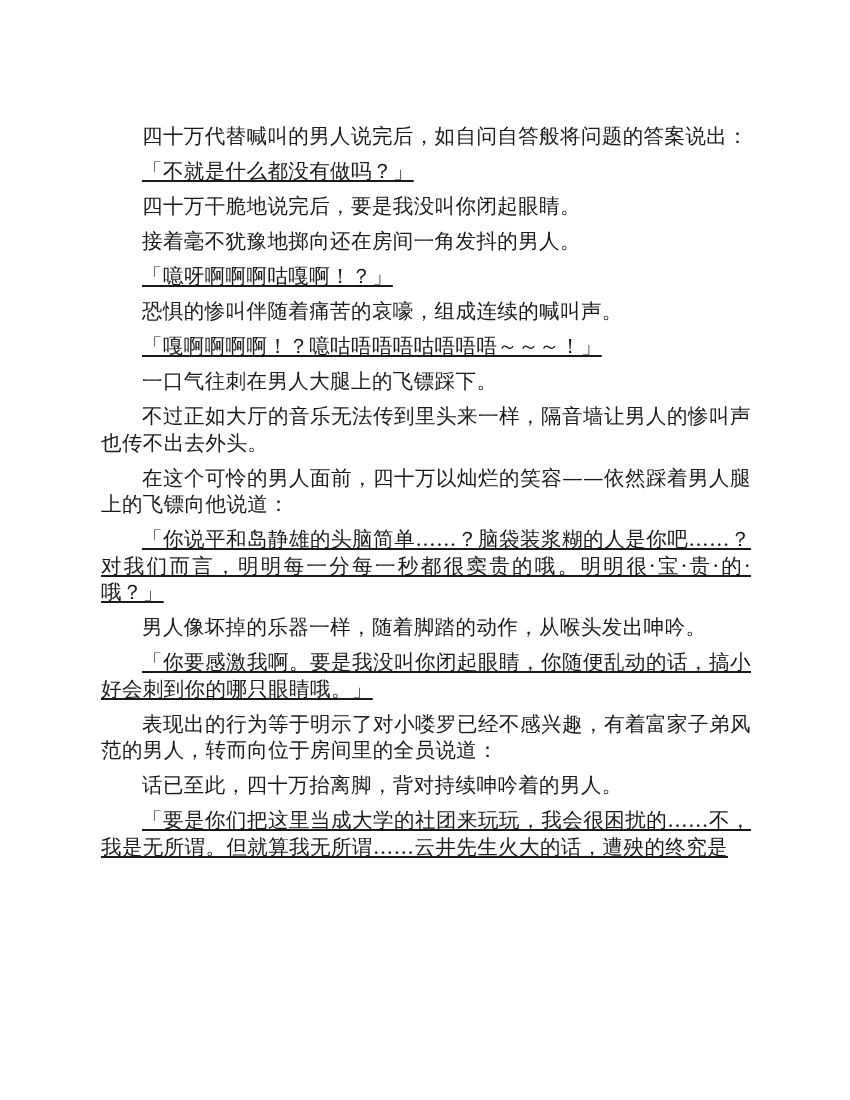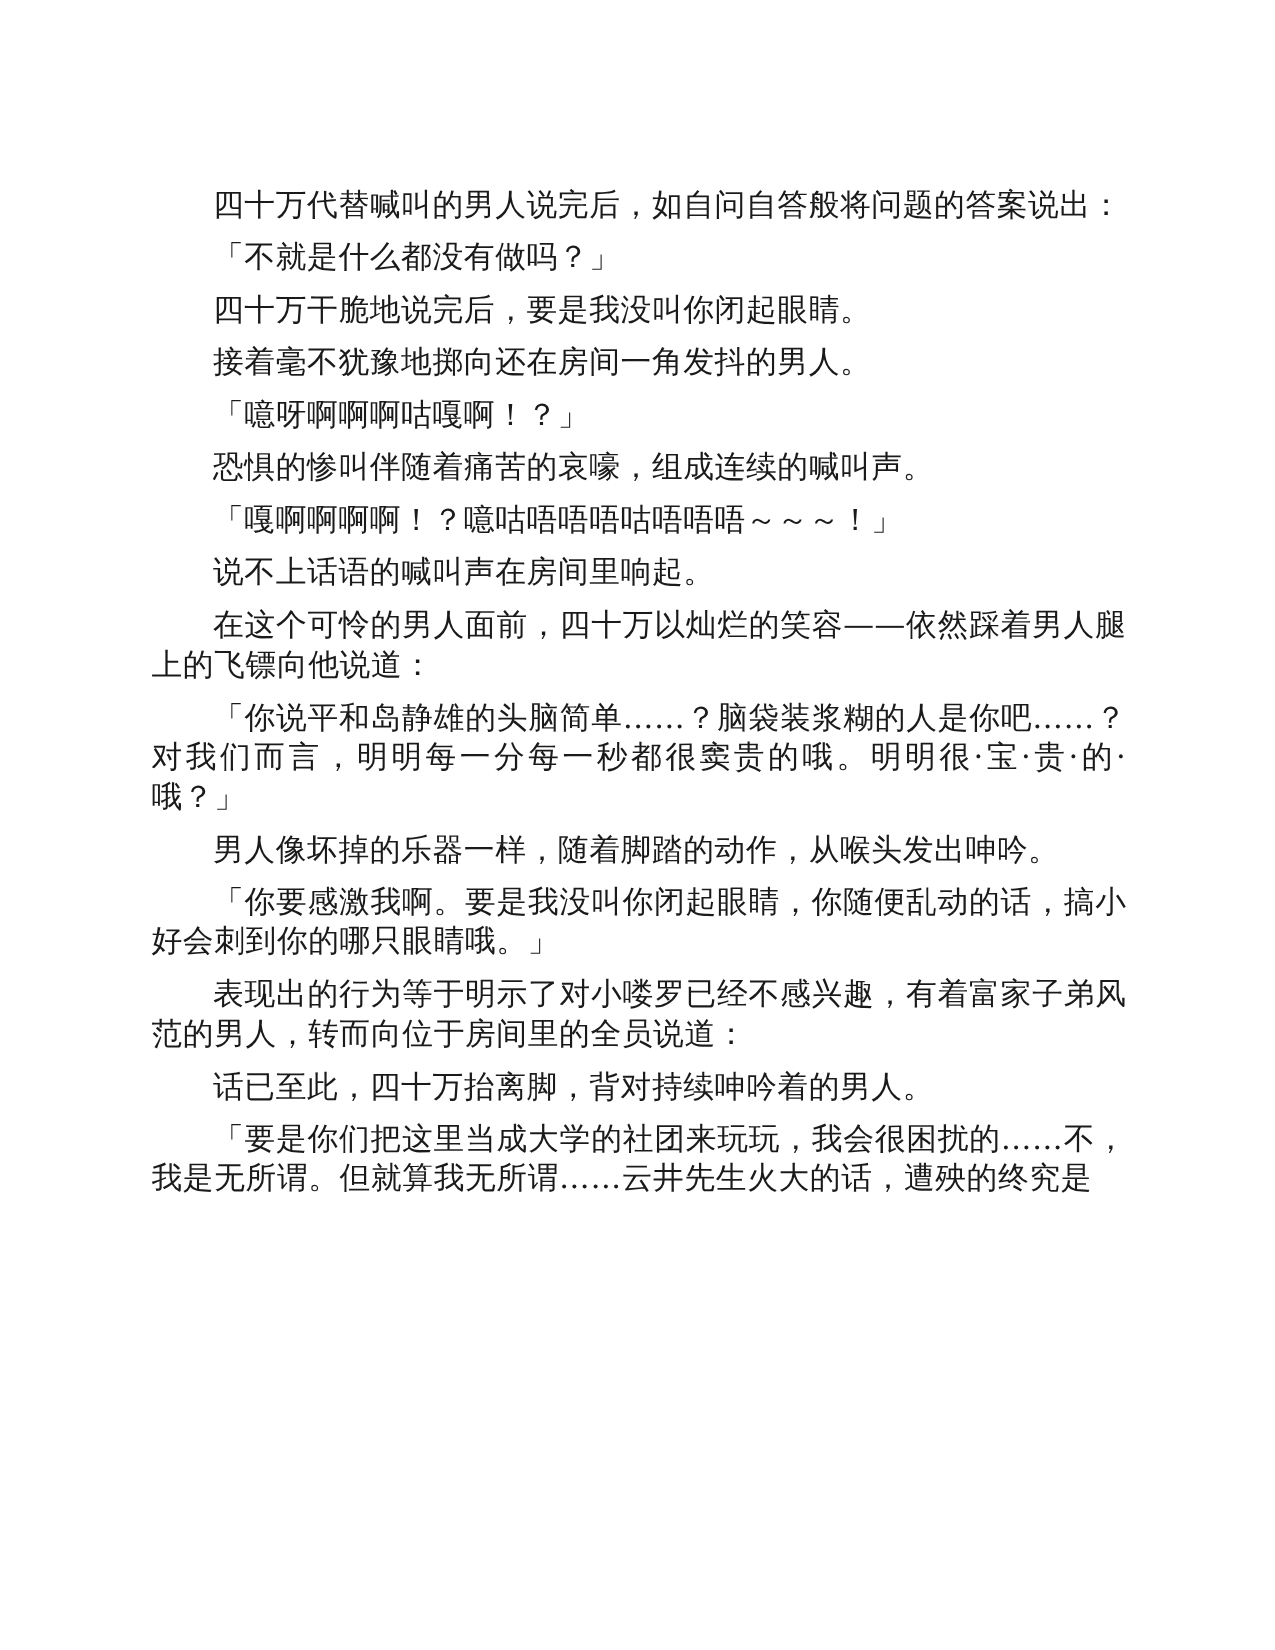--- a/index.html
+++ b/index.html
@@ -15,34 +15,35 @@
     margin-top: 24px;
   }
   .para {
     margin: 0 0 8.5px 0;
     line-height: 26.5px;
     text-indent: 2em;
     text-align: justify;
     word-break: break-all;
     letter-spacing: 0.4px;
   }
-  .para.quote { text-indent: 2em; }
+  .para.quote { text-indent: 2em; text-decoration: underline; }
 </style>
 </head>
 <body>
 
 <div class="page">
   <p class="para">四十万代替喊叫的男人说完后，如自问自答般将问题的答案说出：</p>
   <p class="para quote">「不就是什么都没有做吗？」</p>
   <p class="para">四十万干脆地说完后，要是我没叫你闭起眼睛。</p>
   <p class="para">接着毫不犹豫地掷向还在房间一角发抖的男人。</p>
   <p class="para quote">「噫呀啊啊啊咕嘎啊！？」</p>
   <p class="para">恐惧的惨叫伴随着痛苦的哀嚎，组成连续的喊叫声。</p>
   <p class="para quote">「嘎啊啊啊啊！？噫咕唔唔唔咕唔唔唔～～～！」</p>
-  <p class="para">说不上话语的喊叫声在房间里响起。</p>
+  <p class="para">一口气往刺在男人大腿上的飞镖踩下。</p>
+  <p class="para">不过正如大厅的音乐无法传到里头来一样，隔音墙让男人的惨叫声也传不出去外头。</p>
   <p class="para">在这个可怜的男人面前，四十万以灿烂的笑容——依然踩着男人腿上的飞镖向他说道：</p>
   <p class="para quote">「你说平和岛静雄的头脑简单……？脑袋装浆糊的人是你吧……？对我们而言，明明每一分每一秒都很窦贵的哦。明明很·宝·贵·的·哦？」</p>
   <p class="para">男人像坏掉的乐器一样，随着脚踏的动作，从喉头发出呻吟。</p>
   <p class="para quote">「你要感激我啊。要是我没叫你闭起眼睛，你随便乱动的话，搞小好会刺到你的哪只眼睛哦。」</p>
   <p class="para">表现出的行为等于明示了对小喽罗已经不感兴趣，有着富家子弟风范的男人，转而向位于房间里的全员说道：</p>
   <p class="para">话已至此，四十万抬离脚，背对持续呻吟着的男人。</p>
   <p class="para quote">「要是你们把这里当成大学的社团来玩玩，我会很困扰的……不，我是无所谓。但就算我无所谓……云井先生火大的话，遭殃的终究是</p>
 </div>
 
 </body></html>

